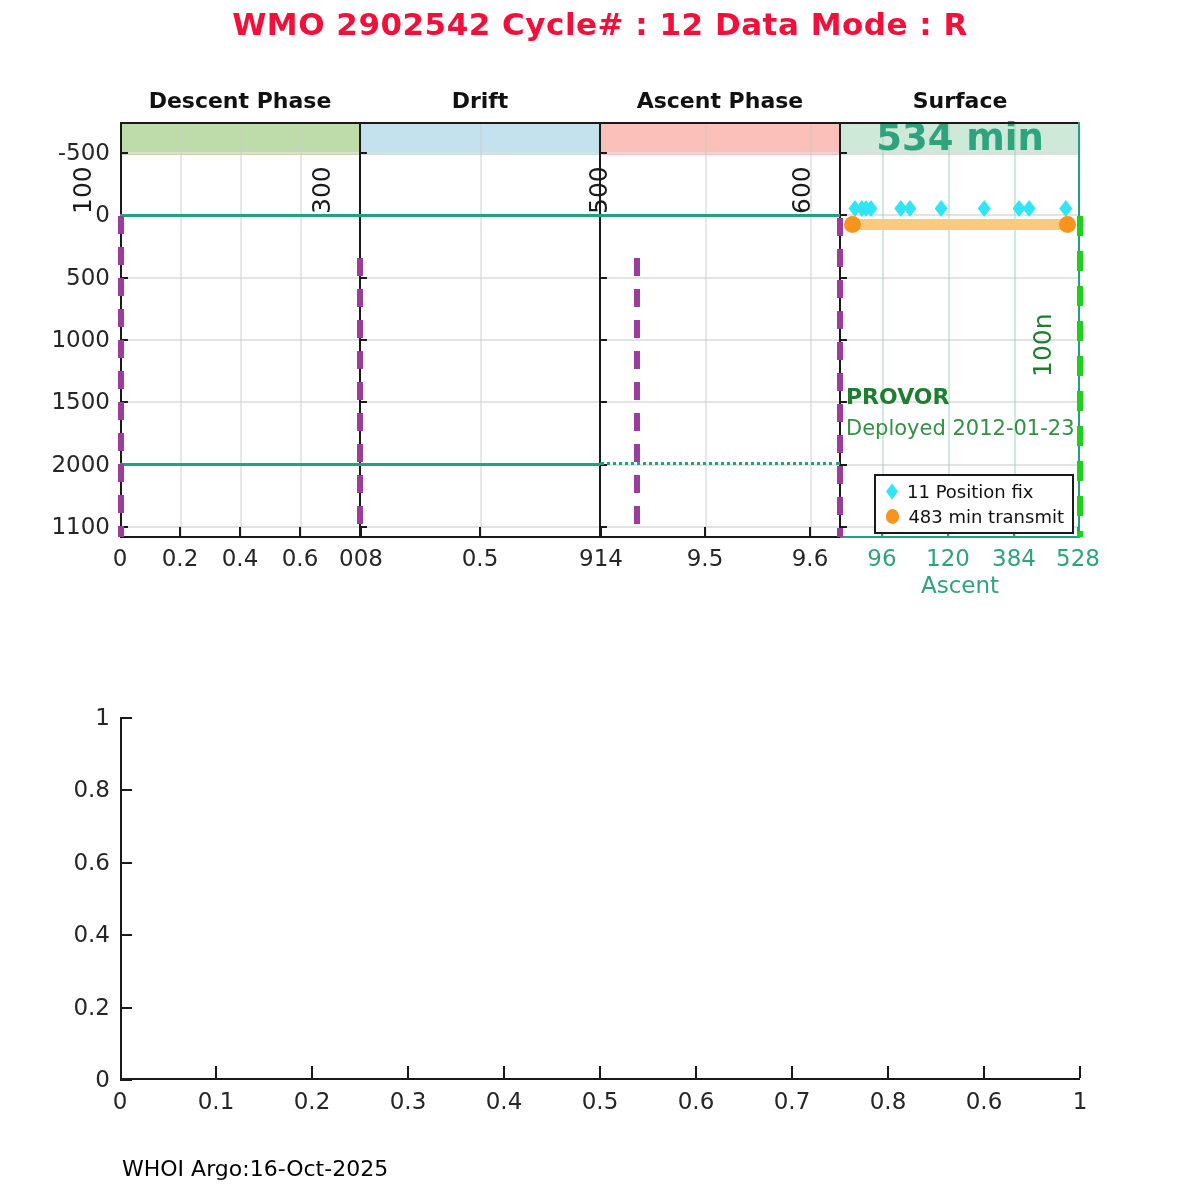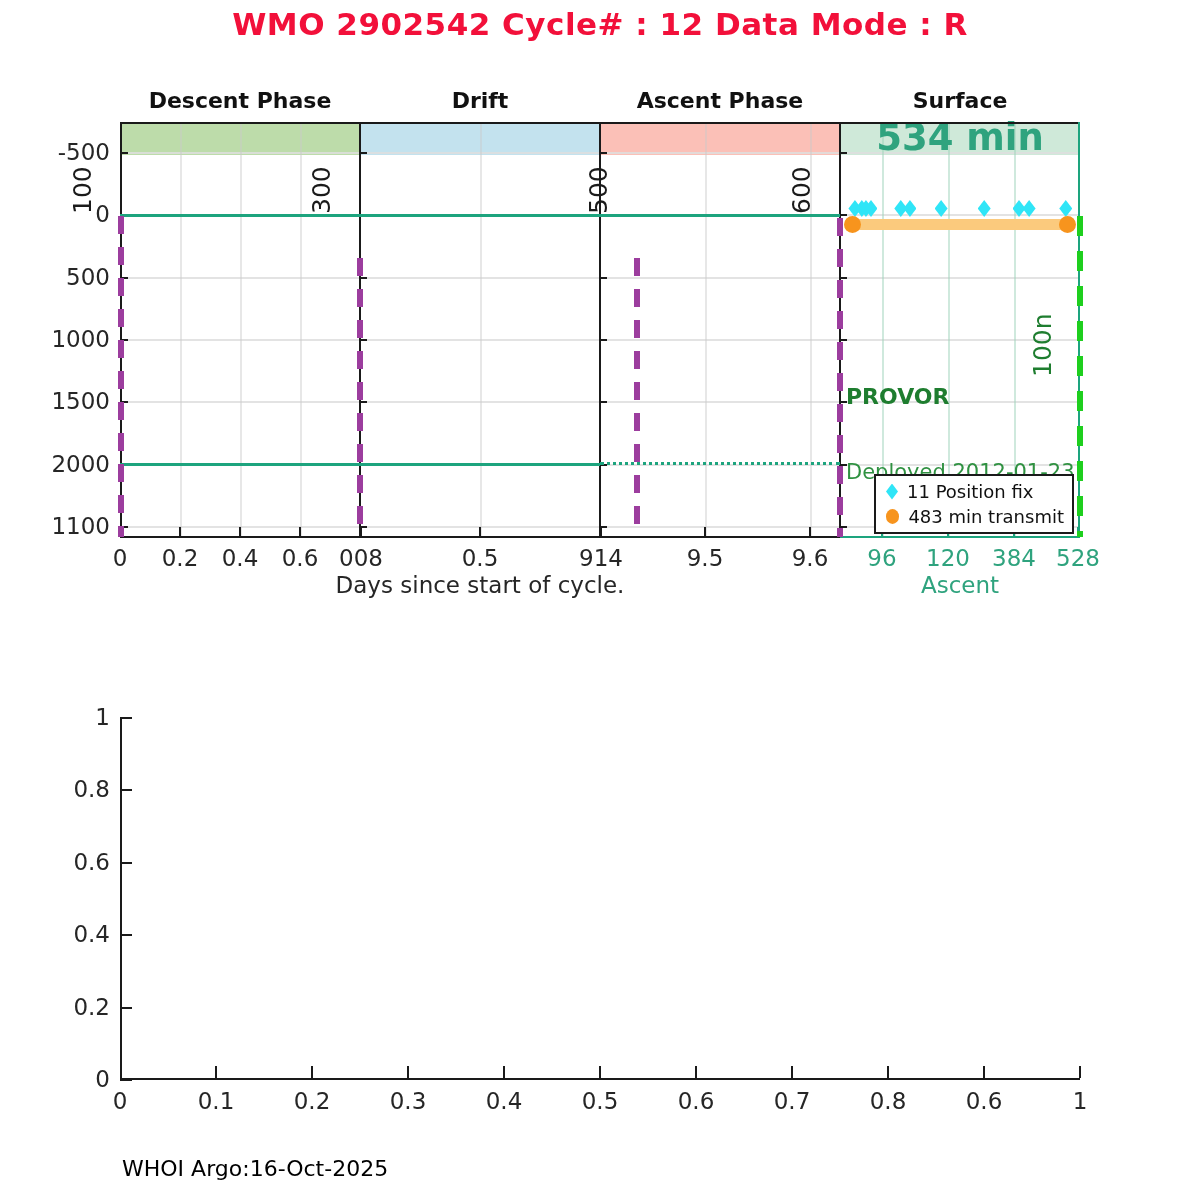--- a/index.html
+++ b/index.html
@@ -26,21 +26,21 @@
   .rot{transform:rotate(-90deg);transform-origin:bottom left;font-size:25px;color:#1a1a1a;
        white-space:nowrap;height:26px;line-height:26px;}
   .rot.green{color:var(--dgreen);}
   .pline{width:6px;background-image:repeating-linear-gradient(180deg,var(--purple) 0 18px,transparent 18px 31px);}
   #next-cycle-line{width:6px;background-image:repeating-linear-gradient(180deg,var(--bgreen) 0 20px,transparent 20px 35px);}
   .diamond{width:13px;height:17px;background:var(--cyan);
            clip-path:polygon(50% 0,100% 50%,50% 100%,0 50%);}
   #transmit-line{left:846px;top:219px;width:226px;height:11px;background:var(--lorange);border-radius:5px;}
   .tx-dot{width:17px;height:17px;border-radius:50%;background:var(--orange);}
   #float-type{left:846px;top:384px;font-size:22px;font-weight:bold;color:var(--dgreen);}
-  #deployed{left:846px;top:416px;font-size:21px;color:var(--mgreen);margin-top:44px;}
+  #deployed{left:846px;top:416px;font-size:21px;color:var(--mgreen);}
   #legend{left:874px;top:474px;width:178px;background:#fff;border:2px solid #1a1a1a;
           padding:5px 8px 5px 10px;display:flex;flex-direction:column;gap:4px;z-index:9;}
   .legend-row{display:flex;align-items:center;gap:9px;font-size:18px;color:#111;white-space:nowrap;}
   .legend-diamond{width:12px;height:16px;background:var(--cyan);clip-path:polygon(50% 0,100% 50%,50% 100%,0 50%);}
   .legend-circle{width:15px;height:15px;border-radius:50%;background:var(--orange);}
   #footer{left:122px;top:1156px;font-size:22px;color:#000;}
 </style>
 </head>
 <body>
 
@@ -221,20 +221,19 @@
     <div class="legend-row">
       <span class="legend-diamond"></span>
       <span>11 Position fix</span>
     </div>
     <div class="legend-row">
       <span class="legend-circle"></span>
       <span>483 min transmit</span>
     </div>
   </div>
 
-  <div class="abs axis-title" style="left:280px;top:572px;width:400px">Days since start of cycle.</div>
   <div class="abs axis-title" style="left:860px;top:572px;width:200px;color:var(--tealtxt)">Ascent</div>
 
   <div class="abs axisline" style="left:120px;top:718px;width:2px;height:362px"></div>
   <div class="abs axisline" style="left:120px;top:1078px;width:960px;height:2px"></div>
 
   <div class="abs" id="footer">WHOI Argo:16-Oct-2025</div>
 </div>
 
 </body></html>

